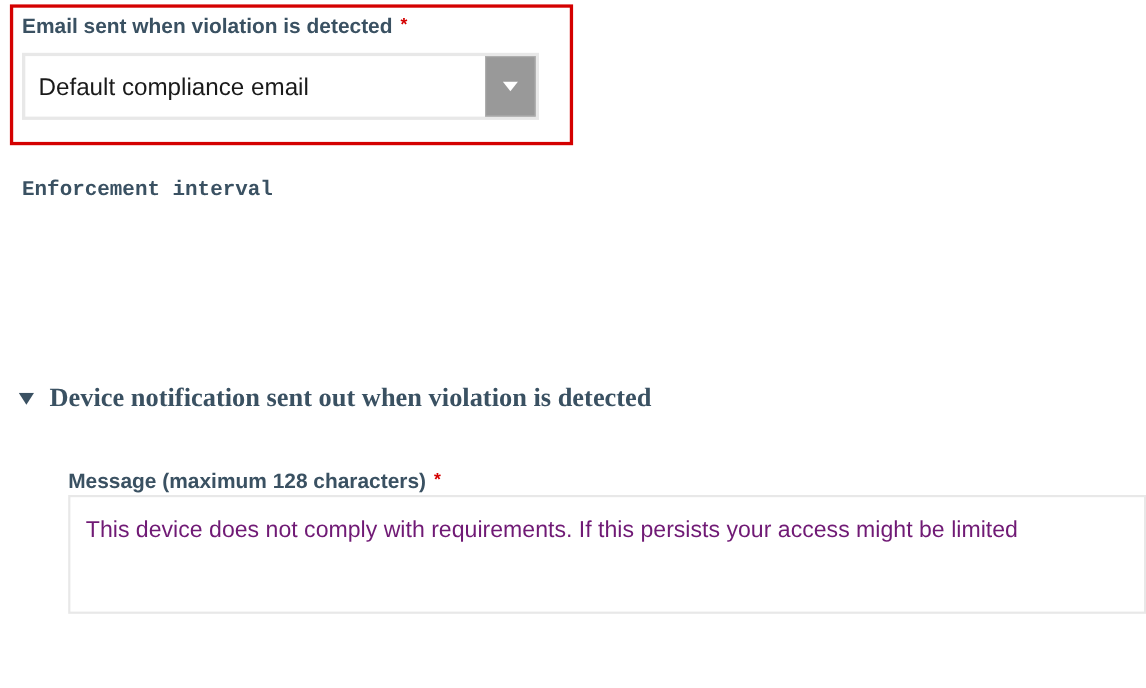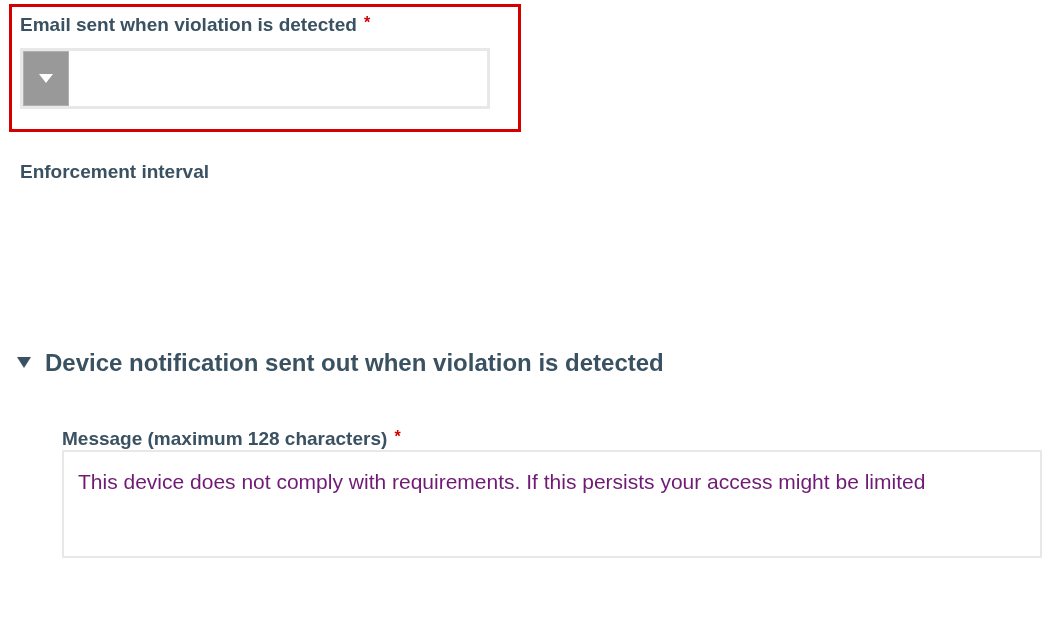--- a/index.html
+++ b/index.html
@@ -27,20 +27,21 @@
     .field-group {
       position: absolute;
     }
     .field-group.email {
       top: 14px;
       left: 20px;
     }
     .field-group.interval {
       top: 161px;
       left: 20px;
+      font-family: Liberation Mono, monospace;
     }
     .field-label {
       color: #3a5162;
       font-size: 19px;
       font-weight: 600;
       margin-bottom: 12px;
       display: block;
     }
     .required {
       color: #d40000;
@@ -91,20 +92,21 @@
       justify-content: center;
       margin-right: 14px;
     }
     .section-toggle-icon svg {
       fill: #3a5162;
     }
     .section-title {
       color: #3a5162;
       font-size: 24px;
       font-weight: 700;
+      font-family: Liberation Serif, serif;
     }
     .message-group {
       position: absolute;
       top: 428px;
       left: 62px;
       right: 0;
     }
     .message-label {
       color: #3a5162;
       font-size: 19px;
@@ -127,20 +129,21 @@
 <body>
 
 <div class="highlight-box"></div>
 
 <div class="field-group email">
   <label class="field-label">
     <span>Email sent when violation is detected</span>
     <span class="required">*</span>
   </label>
   <div class="select-wrap">
+    <span class="select-value">Default compliance email</span>
     <span class="select-arrow">
       <svg viewBox="0 0 14 10">
           <polygon points="0,0 14,0 7,9" fill="#ffffff"></polygon>
         </svg>
     </span>
   </div>
 </div>
 
 <div class="field-group interval">
   <label class="field-label">

